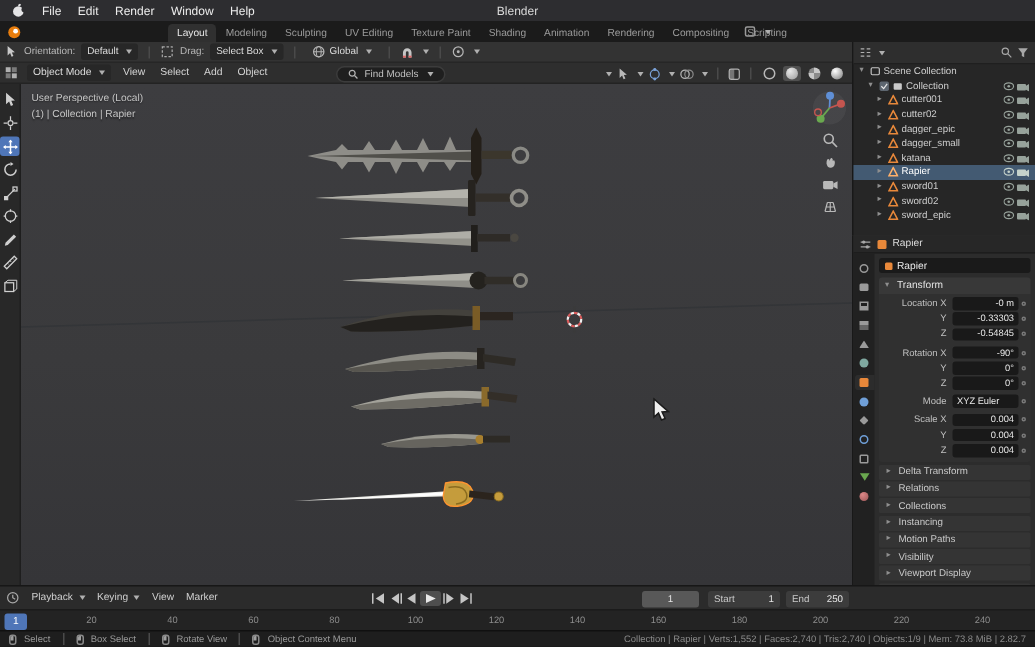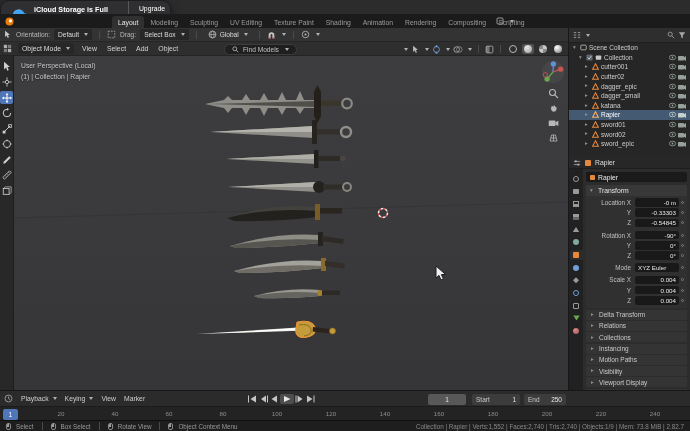--- a/index.html
+++ b/index.html
@@ -96,20 +96,33 @@
   .ic-text{font-size:6.3px;color:#b9b9bf;line-height:1.25;width:92px}
   .ic-actions{width:47px;border-left:1px solid #57575b;display:flex;flex-direction:column;flex:none}
   .ic-btn{flex:1;display:flex;align-items:center;justify-content:center;font-size:6.8px;color:#fff}
   .ic-btn+.ic-btn{border-top:1px solid #57575b}
 </style>
 </head>
 <body>
 
 <div id="app">
 
+  <div id="macbar" class="abs">
+    <svg width="9" height="10" viewBox="0 0 9 10">
+      <circle cx="4.2" cy="5.6" r="3.5" fill="#e4e4e6"></circle>
+      <circle cx="8" cy="4.4" r="1.7" fill="#2d2d30"></circle>
+      <ellipse cx="5" cy="1.4" rx="1" ry="0.7" fill="#e4e4e6" transform="rotate(-35 5 1.4)"></ellipse>
+    </svg>
+    <span>File</span>
+    <span>Edit</span>
+    <span>Render</span>
+    <span>Window</span>
+    <span>Help</span>
+    <span class="mtitle">Blender</span>
+  </div>
 
   <div id="topbar" class="abs">
     <svg class="logo" width="9" height="9" viewBox="0 0 9 9">
       <circle cx="4.5" cy="4.5" r="4" fill="#e87d0d"></circle>
         <circle cx="5.4" cy="3.8" r="1.6" fill="#fff"></circle>
     </svg>
     <div class="wtabs">
       <span class="wtab active">Layout</span>
       <span class="wtab">Modeling</span>
       <span class="wtab">Sculpting</span>

